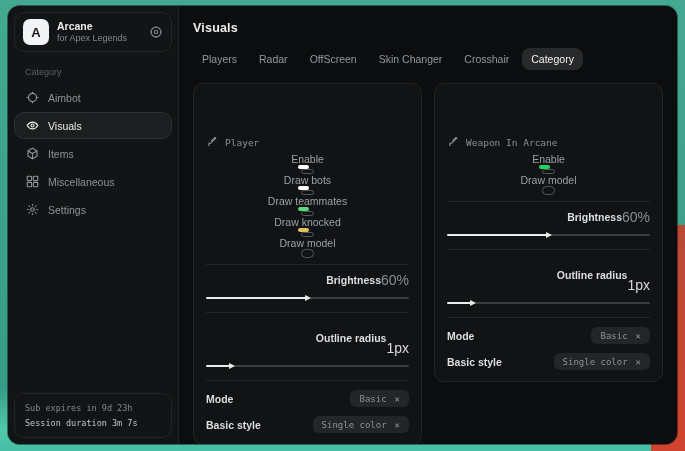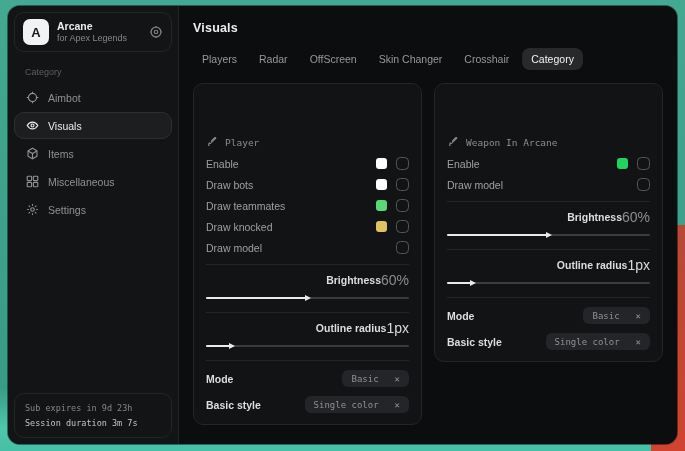--- a/index.html
+++ b/index.html
@@ -36,41 +36,41 @@
   .main-title { padding:15px 14px 0; font-size:12.5px; font-weight:bold; color:#eceded; letter-spacing:.2px; }
   .tabs { padding:13px 14px 0; display:flex; gap:4px; }
   .tab { padding:5px 9px; font-size:10.5px; color:#96999c; border-radius:8px; cursor:pointer; white-space:nowrap; }
   .tab.active { background:#28292b; color:#f1f2f3; }
 
   .panels { padding:13px 14px; display:flex; gap:12px; align-items:flex-start; }
   .panel { flex:1; background:#121314; border:1px solid #232527; border-radius:10px; padding:5px 12px 11px; }
   .panel-head { display:flex; align-items:center; gap:7px; padding:7px 0 5px; color:#8b8e91; font-family:"DejaVu Sans Mono", monospace; font-size:9.5px;margin-top:40px; }
   .panel-head svg { display:block; }
 
-  .trow { height:21px; display:flex; align-items:center; font-size:10.5px; color:#9da0a3; }
+  .trow { height:21px; display:flex; align-items:center; font-size:10.5px; color:#9da0a3;flex-direction:column; }
   .trow-label { flex:1; }
   .swatch { width:11px; height:11px; border-radius:3px; margin-right:9px; cursor:pointer; }
   .checkbox { width:13px; height:13px; border:1.4px solid #54575a; border-radius:4.5px; cursor:pointer; }
 
   .divider { height:1px; background:#232527; margin:6px 0; }
 
   .slider-block { padding:1px 0 3px; }
   .slider-head { display:flex; align-items:center; justify-content:flex-end; }
   .slider-label { font-size:10.5px; font-weight:bold; color:#dcdee0; }
   .slider-value { font-size:14px; }
   .val-muted { color:#8b8e91; }
-  .val-bright { color:#d9dbdd; }
+  .val-bright { color:#d9dbdd;margin-top:20px; }
   .slider { position:relative; height:10px; margin-top:5px; cursor:pointer; }
   .slider-track { position:absolute; left:0; right:0; top:4px; height:2px; background:#3a3c3e; border-radius:2px; }
   .slider-fill { position:absolute; left:0; top:4px; height:2px; background:#e9eaeb; border-radius:2px; }
   .slider-thumb { position:absolute; top:1.5px; width:0; height:0; border-left:6px solid #e9eaeb; border-top:3.5px solid transparent; border-bottom:3.5px solid transparent; transform:translateX(-3px); }
 
   .select-row { margin-top:9px; display:flex; align-items:center; justify-content:space-between; }
   .select-label { font-size:10.5px; font-weight:bold; color:#dcdee0; }
-  .chip { background:#232528; border-radius:6px; padding:3.5px 9px; display:flex; align-items:center; gap:16px; font-family:"DejaVu Sans Mono", monospace; font-size:9px; color:#8f9295; cursor:pointer;margin-left:32px; }
+  .chip { background:#232528; border-radius:6px; padding:3.5px 9px; display:flex; align-items:center; gap:8px; font-family:"DejaVu Sans Mono", monospace; font-size:9px; color:#8f9295; cursor:pointer;margin-left:32px; }
   .chip-close { font-size:9px; color:#8f9295; cursor:pointer; }
 </style>
 </head>
 <body>
 
 <div class="bg-red"></div>
 
 <div class="window">
 
   <div class="sidebar">

